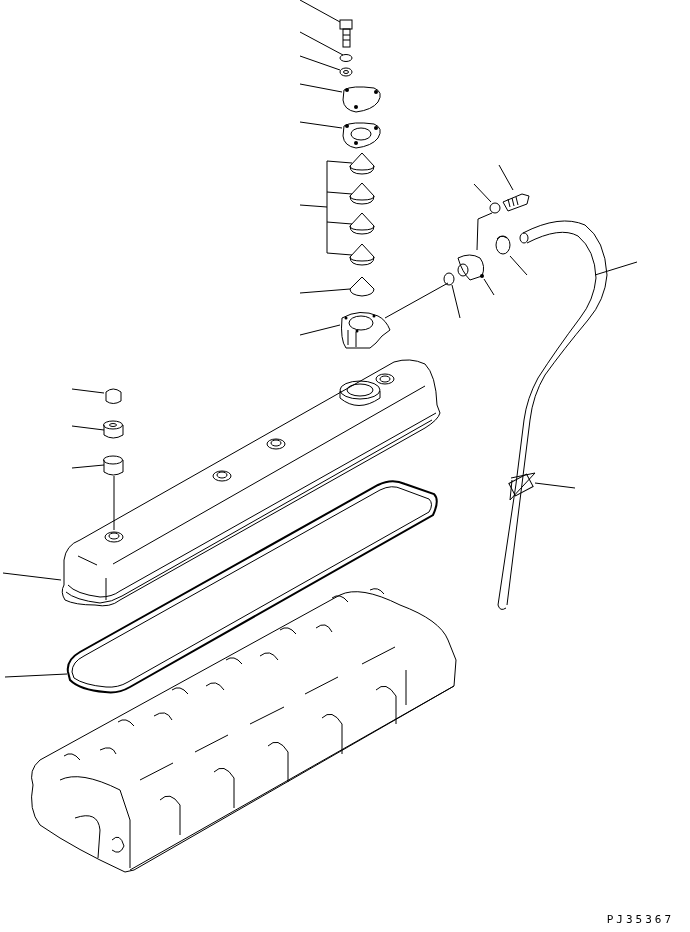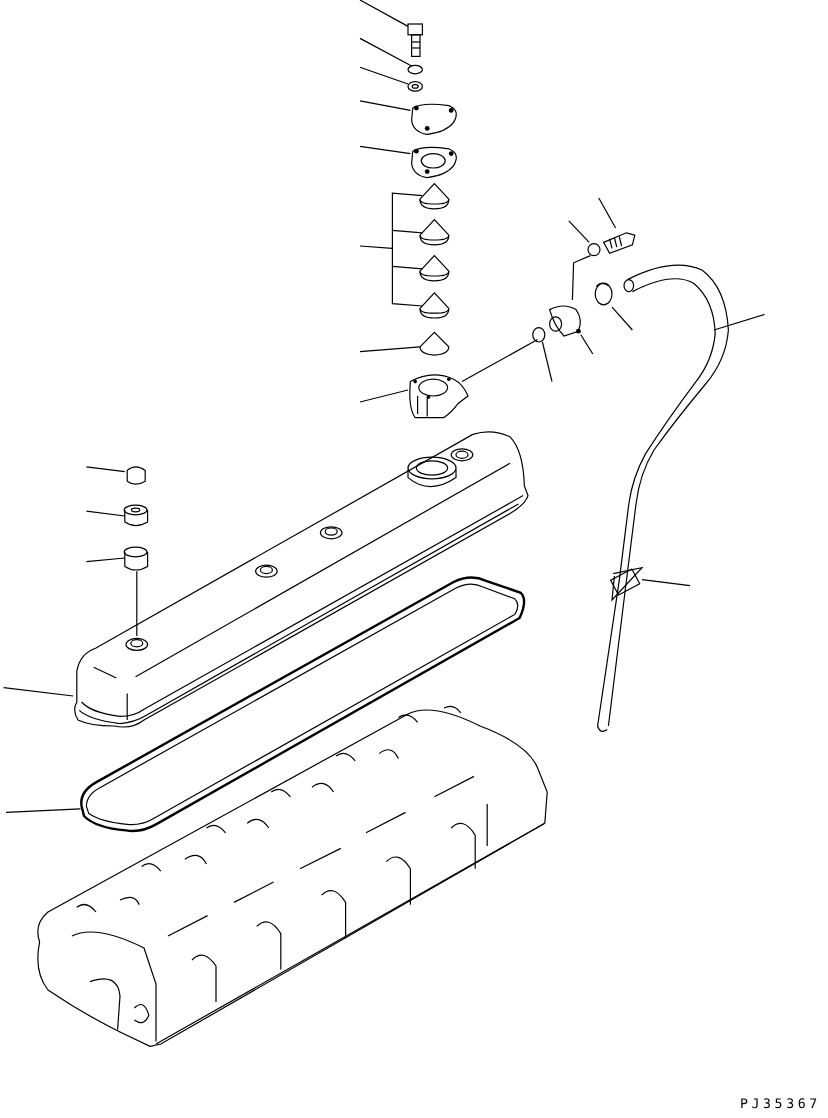--- a/index.html
+++ b/index.html
@@ -1,20 +1,20 @@
 <!DOCTYPE html>
 <html><head>
 <meta charset="utf-8">
 <style>
   html,body{margin:0;padding:0;background:#ffffff;}
   body{width:690px;height:932px;position:relative;overflow:hidden;font-family:"DejaVu Sans Mono",monospace;}
   #diagram{position:absolute;left:0;top:0;width:690px;height:932px;}
   #diagram path,#diagram line,#diagram ellipse,#diagram polyline,#diagram polygon,#diagram rect{fill:none;stroke:#000;stroke-width:1;}
   #diagram .thick{stroke-width:2;}
-  .drawing-id{position:absolute;right:6px;bottom:6px;font-size:11px;letter-spacing:3px;color:#000;}
+  .drawing-id{position:absolute;right:16px;bottom:6px;font-size:11px;letter-spacing:3px;color:#000;}
 </style>
 </head>
 <body>
 
 <svg id="diagram" viewBox="0 0 690 932" xmlns="http://www.w3.org/2000/svg">
 
   <g>
     <line x1="300" y1="0" x2="340" y2="22"></line>
     <rect x="340" y="20" width="12" height="9"></rect>
     <rect x="343" y="29" width="7" height="18"></rect>

